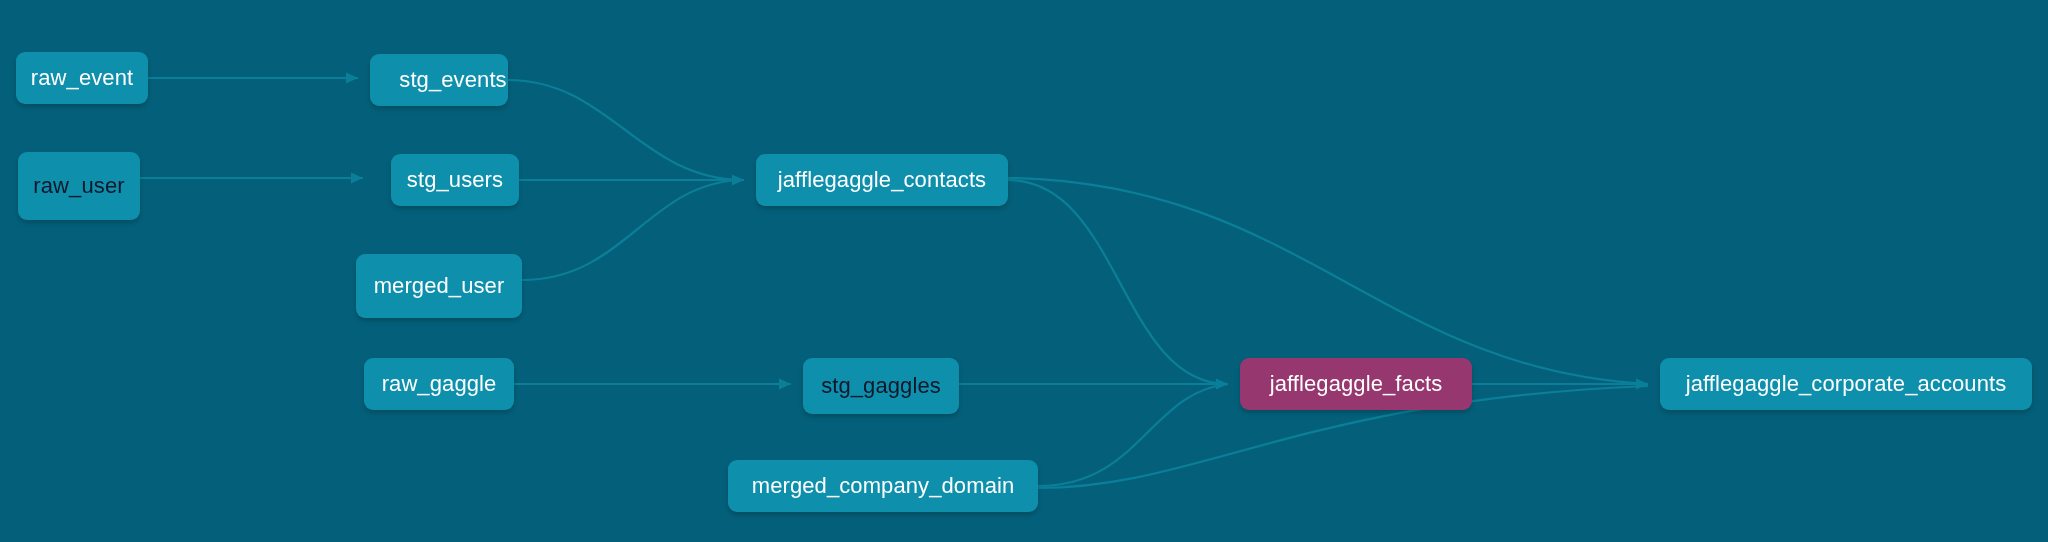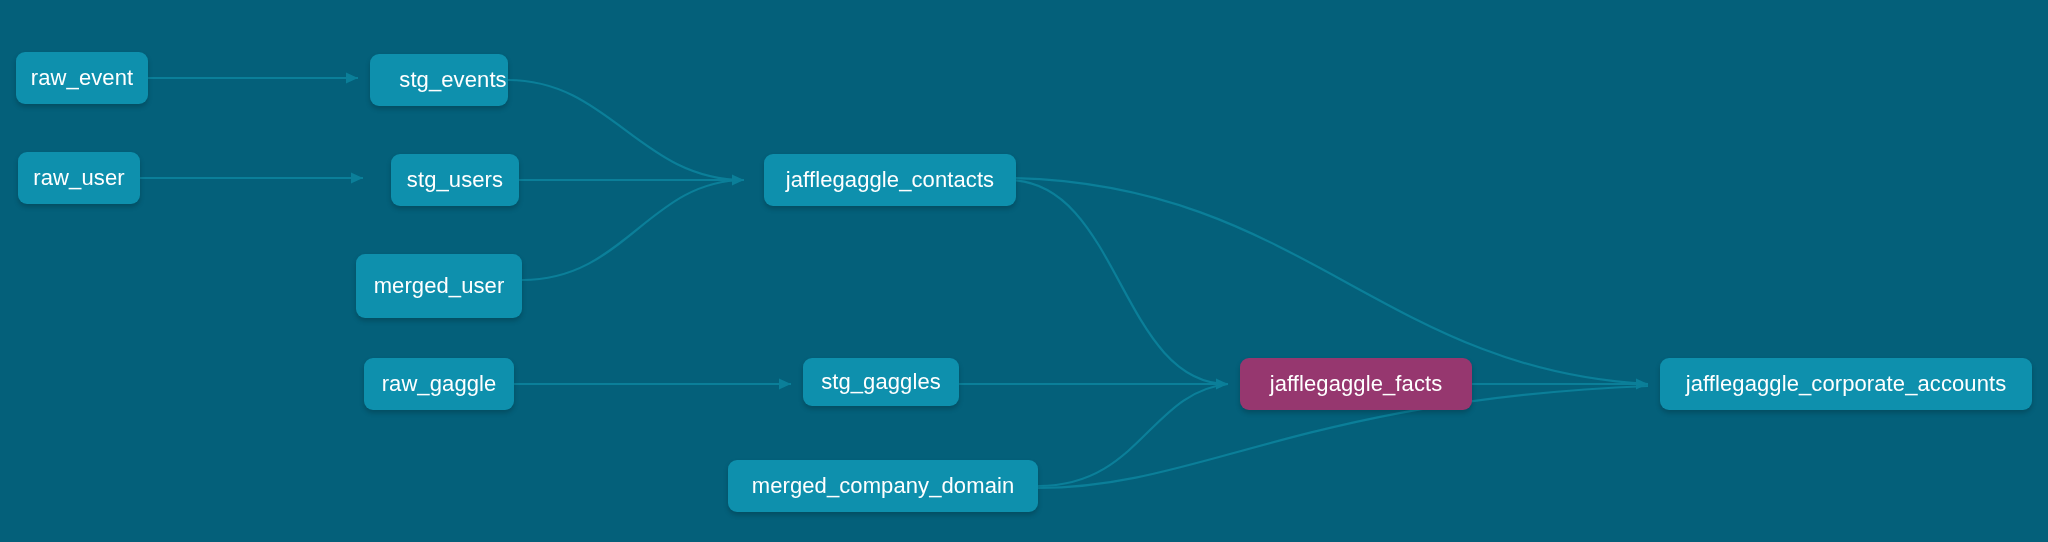--- a/index.html
+++ b/index.html
@@ -101,39 +101,39 @@
         <path class="edge-arrow" d="M 1648,384 L 1636,378.5 L 1636,389.5 Z" fill="#0b7f99"></path>
       </g>
       <g>
         <path class="edge-path" d="M 1038,488 C 1200,488 1300,400 1648,386" stroke="#0b7f99"></path>
       </g>
     </svg>
   <div id="node-layer">
       <div class="node" style="left: 16px; top: 52px; width: 132px; height: 52px; background: rgb(14, 144, 173); color: rgb(255, 255, 255);">
         <span class="node-label">raw_event</span>
       </div>
-      <div class="node" style="left: 18px; top: 152px; width: 122px; height: 52px; background: rgb(14, 144, 173); color: #ffffff;">
+      <div class="node" style="left: 18px; top: 152px; width: 122px; height: 68px; background: rgb(14, 144, 173); color: #0f172a;">
         <span class="node-label">raw_user</span>
       </div>
       <div class="node" style="left: 370px; top: 54px; width: 138px; height: 52px; background: rgb(14, 144, 173); color: rgb(255, 255, 255); padding-left: 44px;">
         <span class="node-label">stg_events</span>
       </div>
       <div class="node" style="left: 375px; top: 154px; width: 128px; height: 52px; background: rgb(14, 144, 173); color: rgb(255, 255, 255); margin-left: 16px;">
         <span class="node-label">stg_users</span>
       </div>
       <div class="node" style="left: 356px; top: 254px; width: 166px; height: 64px; background: rgb(14, 144, 173); color: rgb(255, 255, 255);">
         <span class="node-label">merged_user</span>
       </div>
       <div class="node" style="left: 364px; top: 358px; width: 150px; height: 52px; background: rgb(14, 144, 173); color: rgb(255, 255, 255);">
         <span class="node-label">raw_gaggle</span>
       </div>
-      <div class="node" style="left: 756px; top: 154px; width: 252px; height: 52px; background: rgb(14, 144, 173); color: rgb(255, 255, 255); margin-left: 8px;">
+      <div class="node" style="left: 756px; top: 154px; width: 252px; height: 52px; background: rgb(14, 144, 173); color: rgb(255, 255, 255);">
         <span class="node-label">jafflegaggle_contacts</span>
       </div>
-      <div class="node" style="left: 803px; top: 358px; width: 156px; height: 48px; background: rgb(14, 144, 173); color: #ffffff;">
+      <div class="node" style="left: 803px; top: 358px; width: 156px; height: 56px; background: rgb(14, 144, 173); color: #0f172a;">
         <span class="node-label">stg_gaggles</span>
       </div>
       <div class="node" style="left: 728px; top: 460px; width: 310px; height: 52px; background: rgb(14, 144, 173); color: rgb(255, 255, 255);">
         <span class="node-label">merged_company_domain</span>
       </div>
       <div class="node highlight" style="left: 1240px; top: 358px; width: 232px; height: 52px; background: rgb(150, 55, 111); color: rgb(255, 255, 255);">
         <span class="node-label">jafflegaggle_facts</span>
       </div>
       <div class="node" style="left: 1660px; top: 358px; width: 372px; height: 52px; background: rgb(14, 144, 173); color: rgb(255, 255, 255);">
         <span class="node-label">jafflegaggle_corporate_accounts</span>

